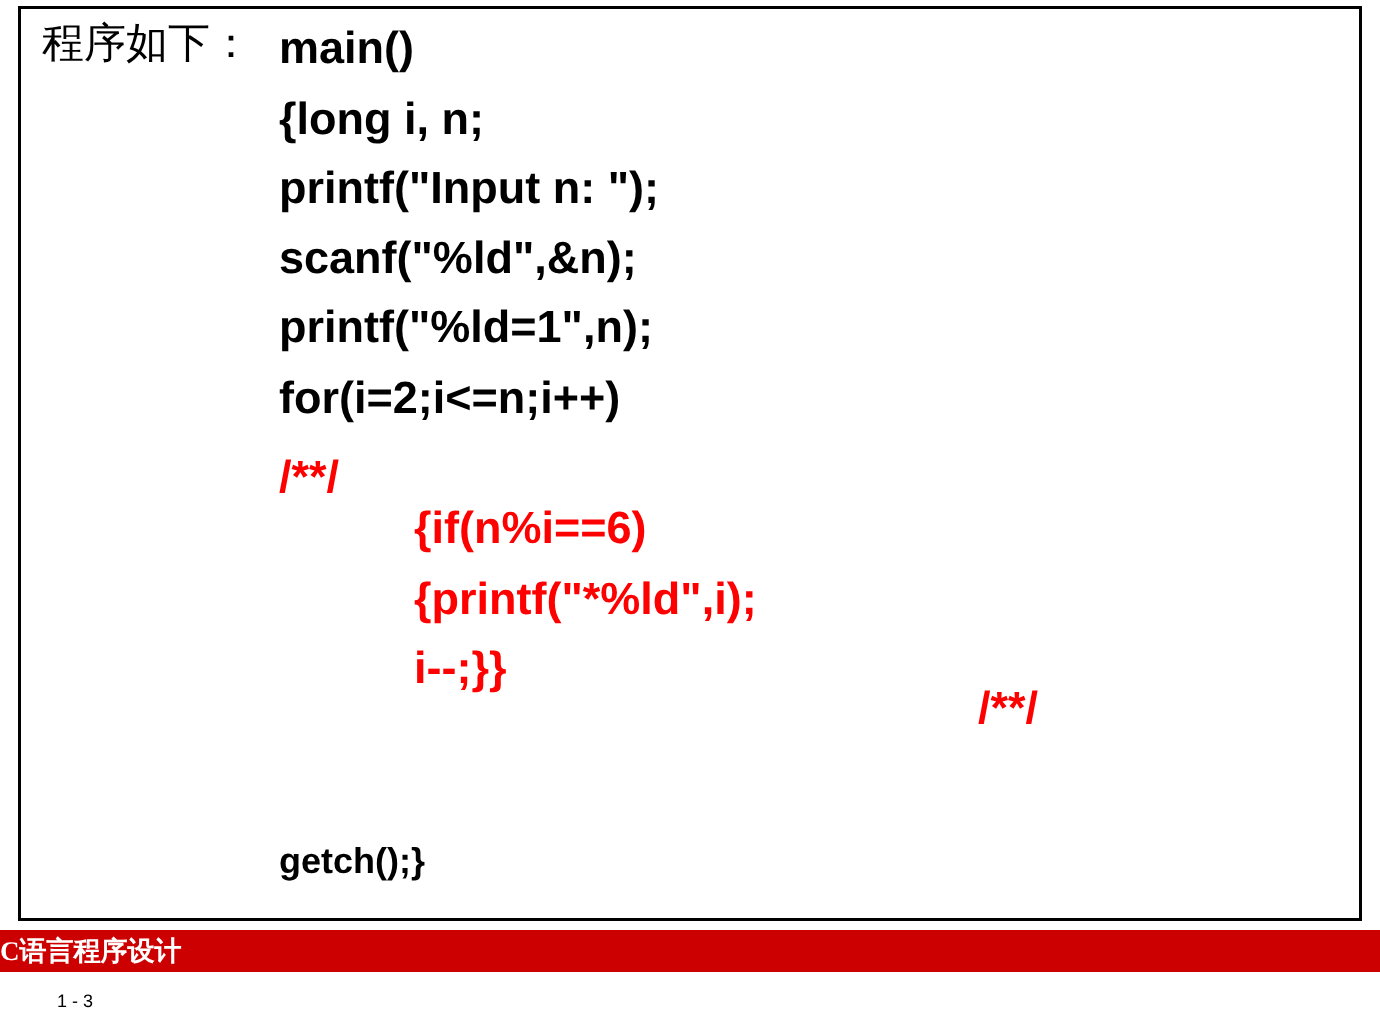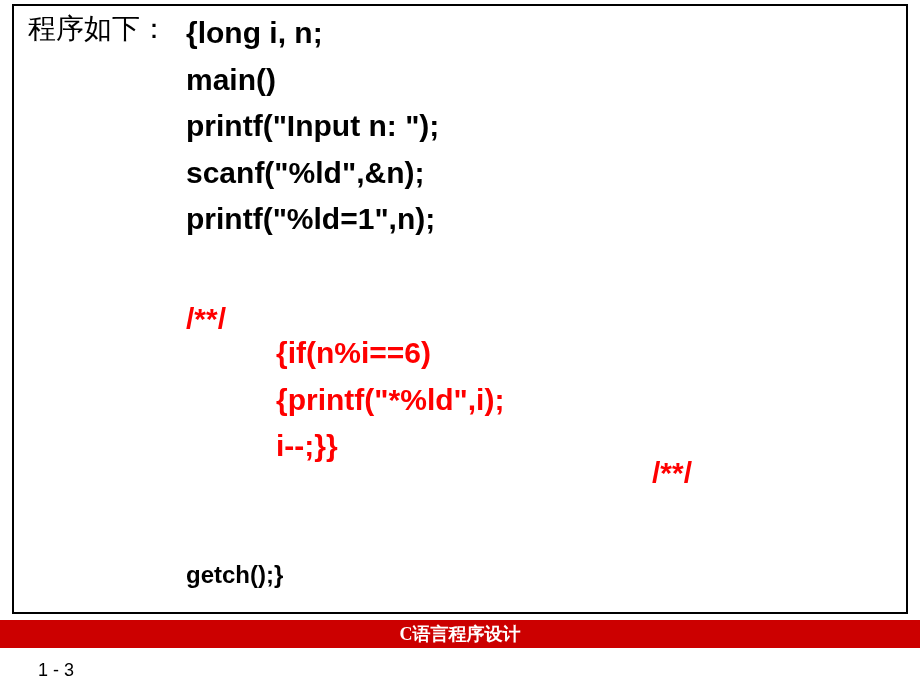--- a/index.html
+++ b/index.html
@@ -81,48 +81,49 @@
       font-family: Arial, sans-serif;
       color: #000;
     }
     .red-bar {
       position: absolute;
       left: 0;
       top: 620px;
       width: 920px;
       height: 28px;
       background: #cc0000;
-      text-align: center;
+      text-align: left;
       color: #ffffff;
       font-size: 18px;
       font-weight: bold;
       line-height: 28px;
       font-family: "SimSun", serif;
     }
     .page-number {
       position: absolute;
       left: 38px;
       top: 660px;
-      font-size: 18px;
+      font-size: 12px;
       color: #000;
       font-family: Arial, sans-serif;
     }
   </style>
 </head>
 <body>
 
 <div class="slide-box">
   <div class="intro-label">程序如下：</div>
 
   <div class="code-area">
+    <div class="code-line">main()</div>
     <div class="code-line">{long i, n;</div>
-    <div class="code-line">main()</div>
     <div class="code-line">printf("Input n: ");</div>
     <div class="code-line">scanf("%ld",&amp;n);</div>
     <div class="code-line">printf("%ld=1",n);</div>
+    <div class="code-line">for(i=2;i&lt;=n;i++)</div>
   </div>
 
   <div class="red-comment1">/**/</div>
 
   <div class="red-block">
     <div class="code-line">{if(n%i==6)</div>
     <div class="code-line">{printf("*%ld",i);</div>
     <div class="code-line">i--;}}</div>
   </div>
 

